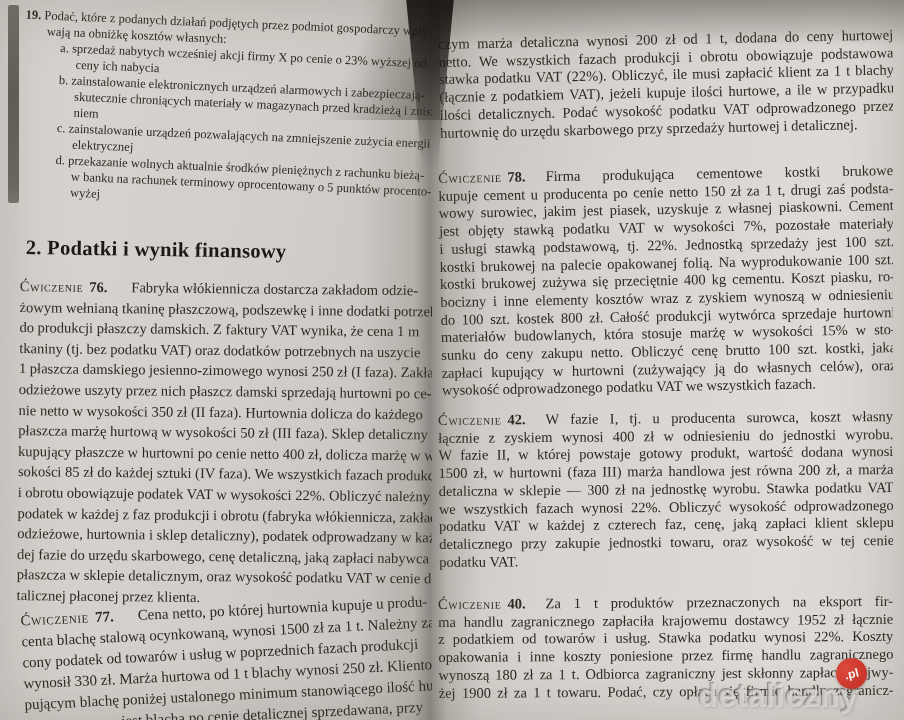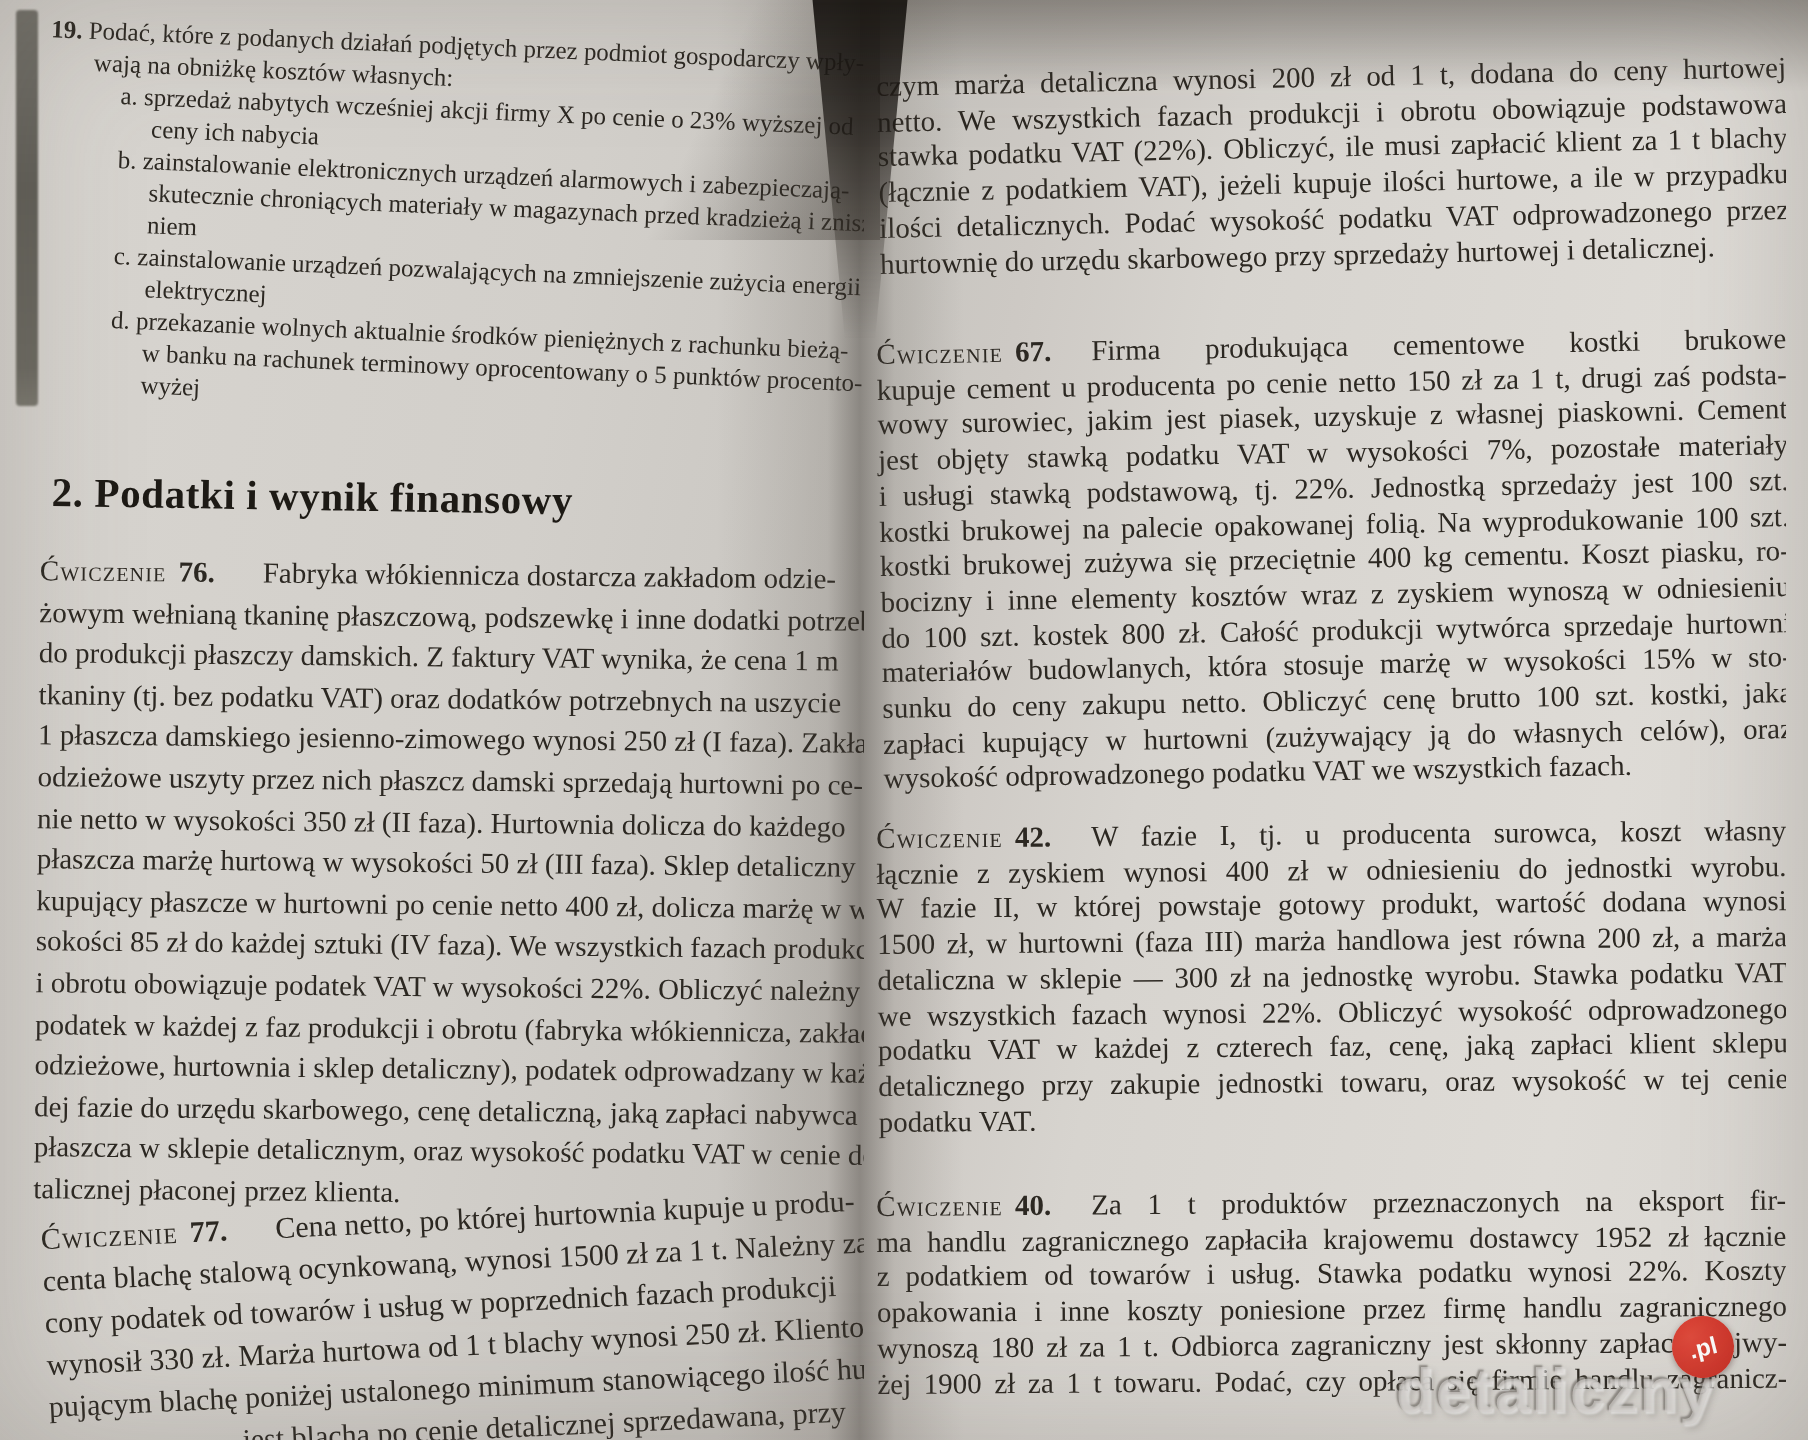--- a/index.html
+++ b/index.html
@@ -133,21 +133,21 @@
         <div class="line">netto. We wszystkich fazach produkcji i obrotu obowiązuje podstawowa</div>
         <div class="line">stawka podatku VAT (22%). Obliczyć, ile musi zapłacić klient za 1 t blachy</div>
         <div class="line">(łącznie z podatkiem VAT), jeżeli kupuje ilości hurtowe, a ile w przypadku</div>
         <div class="line">ilości detalicznych. Podać wysokość podatku VAT odprowadzonego przez</div>
         <div class="line last">hurtownię do urzędu skarbowego przy sprzedaży hurtowej i detalicznej.</div>
       </div>
 
     <div class="block b-cw78">
       <div class="line first">
         <span class="cw">Ćwiczenie</span>
-          <span class="cwnum">67.</span>
+          <span class="cwnum">78.</span>
           <span class="cwtext">Firma produkująca cementowe kostki brukowe</span>
       </div>
       <div>
           <div class="line">kupuje cement u producenta po cenie netto 150 zł za 1 t, drugi zaś podsta-</div>
           <div class="line">wowy surowiec, jakim jest piasek, uzyskuje z własnej piaskowni. Cement</div>
           <div class="line">jest objęty stawką podatku VAT w wysokości 7%, pozostałe materiały</div>
           <div class="line">i usługi stawką podstawową, tj. 22%. Jednostką sprzedaży jest 100 szt.</div>
           <div class="line">kostki brukowej na palecie opakowanej folią. Na wyprodukowanie 100 szt.</div>
           <div class="line">kostki brukowej zużywa się przeciętnie 400 kg cementu. Koszt piasku, ro-</div>
           <div class="line">bocizny i inne elementy kosztów wraz z zyskiem wynoszą w odniesieniu</div>

